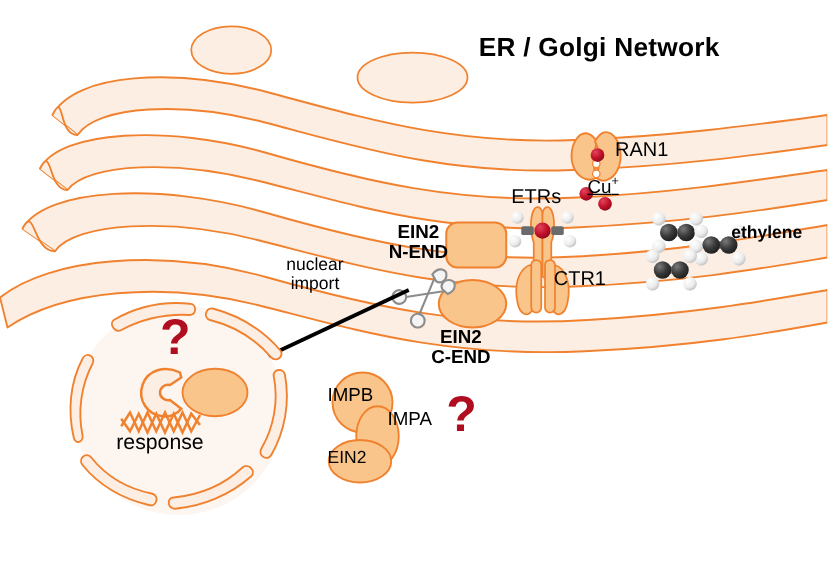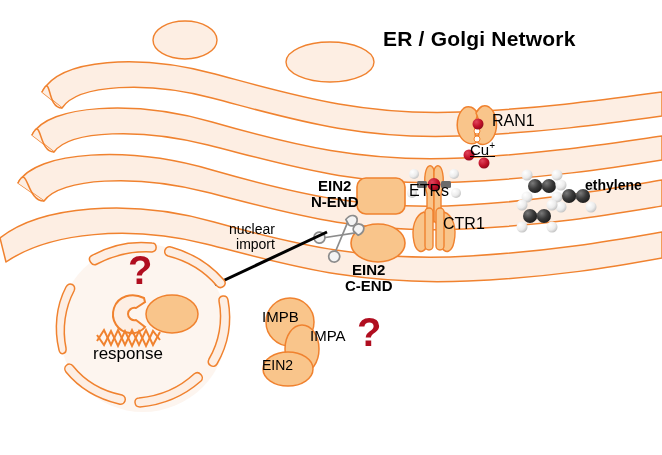--- a/index.html
+++ b/index.html
@@ -7,26 +7,26 @@
     position:relative;width:662px;height:455px;background:#ffffff;overflow:hidden;
     font-family:"Liberation Sans",sans-serif;
   }
   #art{position:absolute;left:0;top:0;width:662px;height:455px;}
   .lbl{position:absolute;color:#000;white-space:nowrap;line-height:1.05;}
   .bold{font-weight:bold;}
   .qmark{position:absolute;color:#B00E20;font-weight:bold;line-height:1;font-family:"Liberation Sans",sans-serif;}
   #title{left:383px;top:28px;font-size:21px;font-weight:bold;letter-spacing:.2px;}
   #ran1{left:492px;top:113px;font-size:16px;}
   #cuplus{left:470px;top:141px;font-size:15px;text-decoration:underline;}
-  #etrs{left:409px;top:150px;font-size:16px;margin-top:33px;}
+  #etrs{left:409px;top:150px;font-size:16px;}
   #ctr1{left:443px;top:216px;font-size:16px;}
   #ethylene{left:585px;top:178px;font-size:14px;font-weight:bold;}
   #ein2n{left:311px;top:178px;font-size:15px;text-align:center;}
   #ein2c{left:345px;top:262px;font-size:15px;text-align:center;}
-  #nucimport{left:229px;top:222px;font-size:14px;text-align:right;}
+  #nucimport{left:229px;top:204px;font-size:14px;text-align:center;}
   #ein3eil1{left:72px;top:288px;font-size:15px;line-height:1.25;}
   #response{left:93px;top:345px;font-size:17px;}
   #nucleus{left:88px;top:408px;font-size:20px;font-weight:bold;}
   #impb{left:262px;top:287px;font-size:15px;margin-top:22px;}
   #impa{left:310px;top:328px;font-size:15px;}
   #ein2small{left:262px;top:358px;font-size:14px;}
   #q-nuc{left:128px;top:250px;font-size:40px;}
   #q-imp{left:357px;top:312px;font-size:40px;}
 </style>
 </head>

